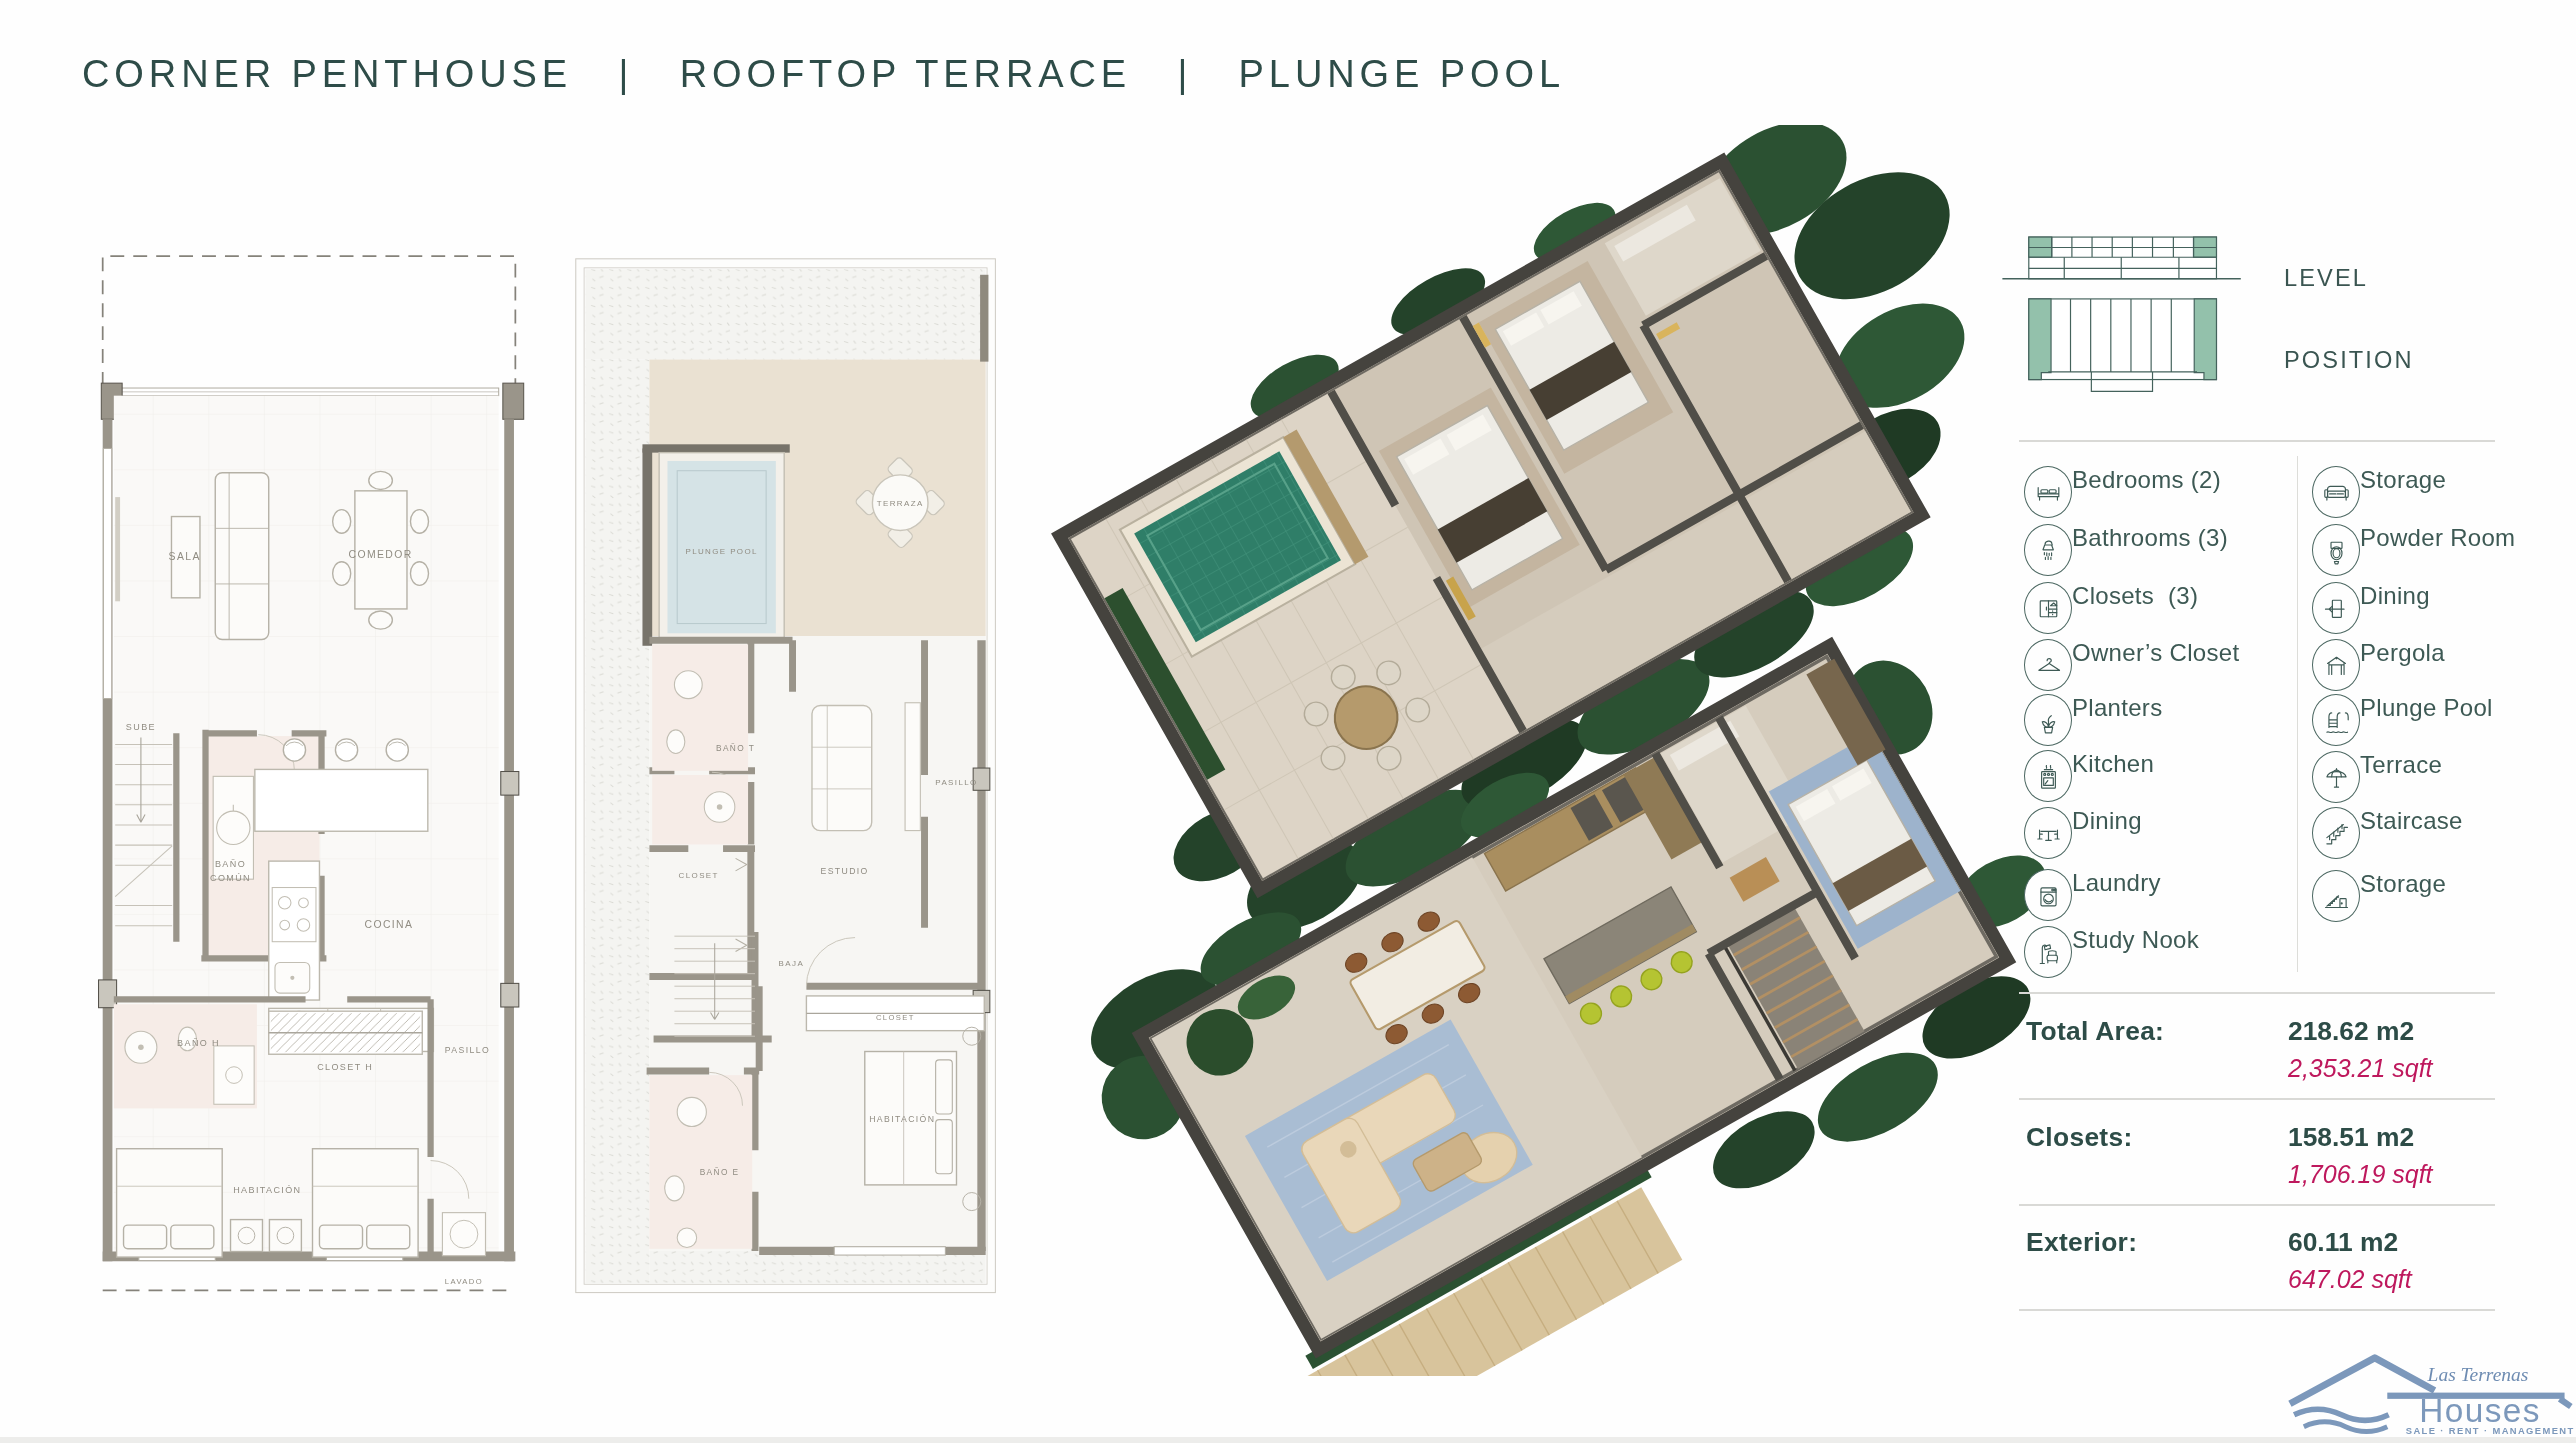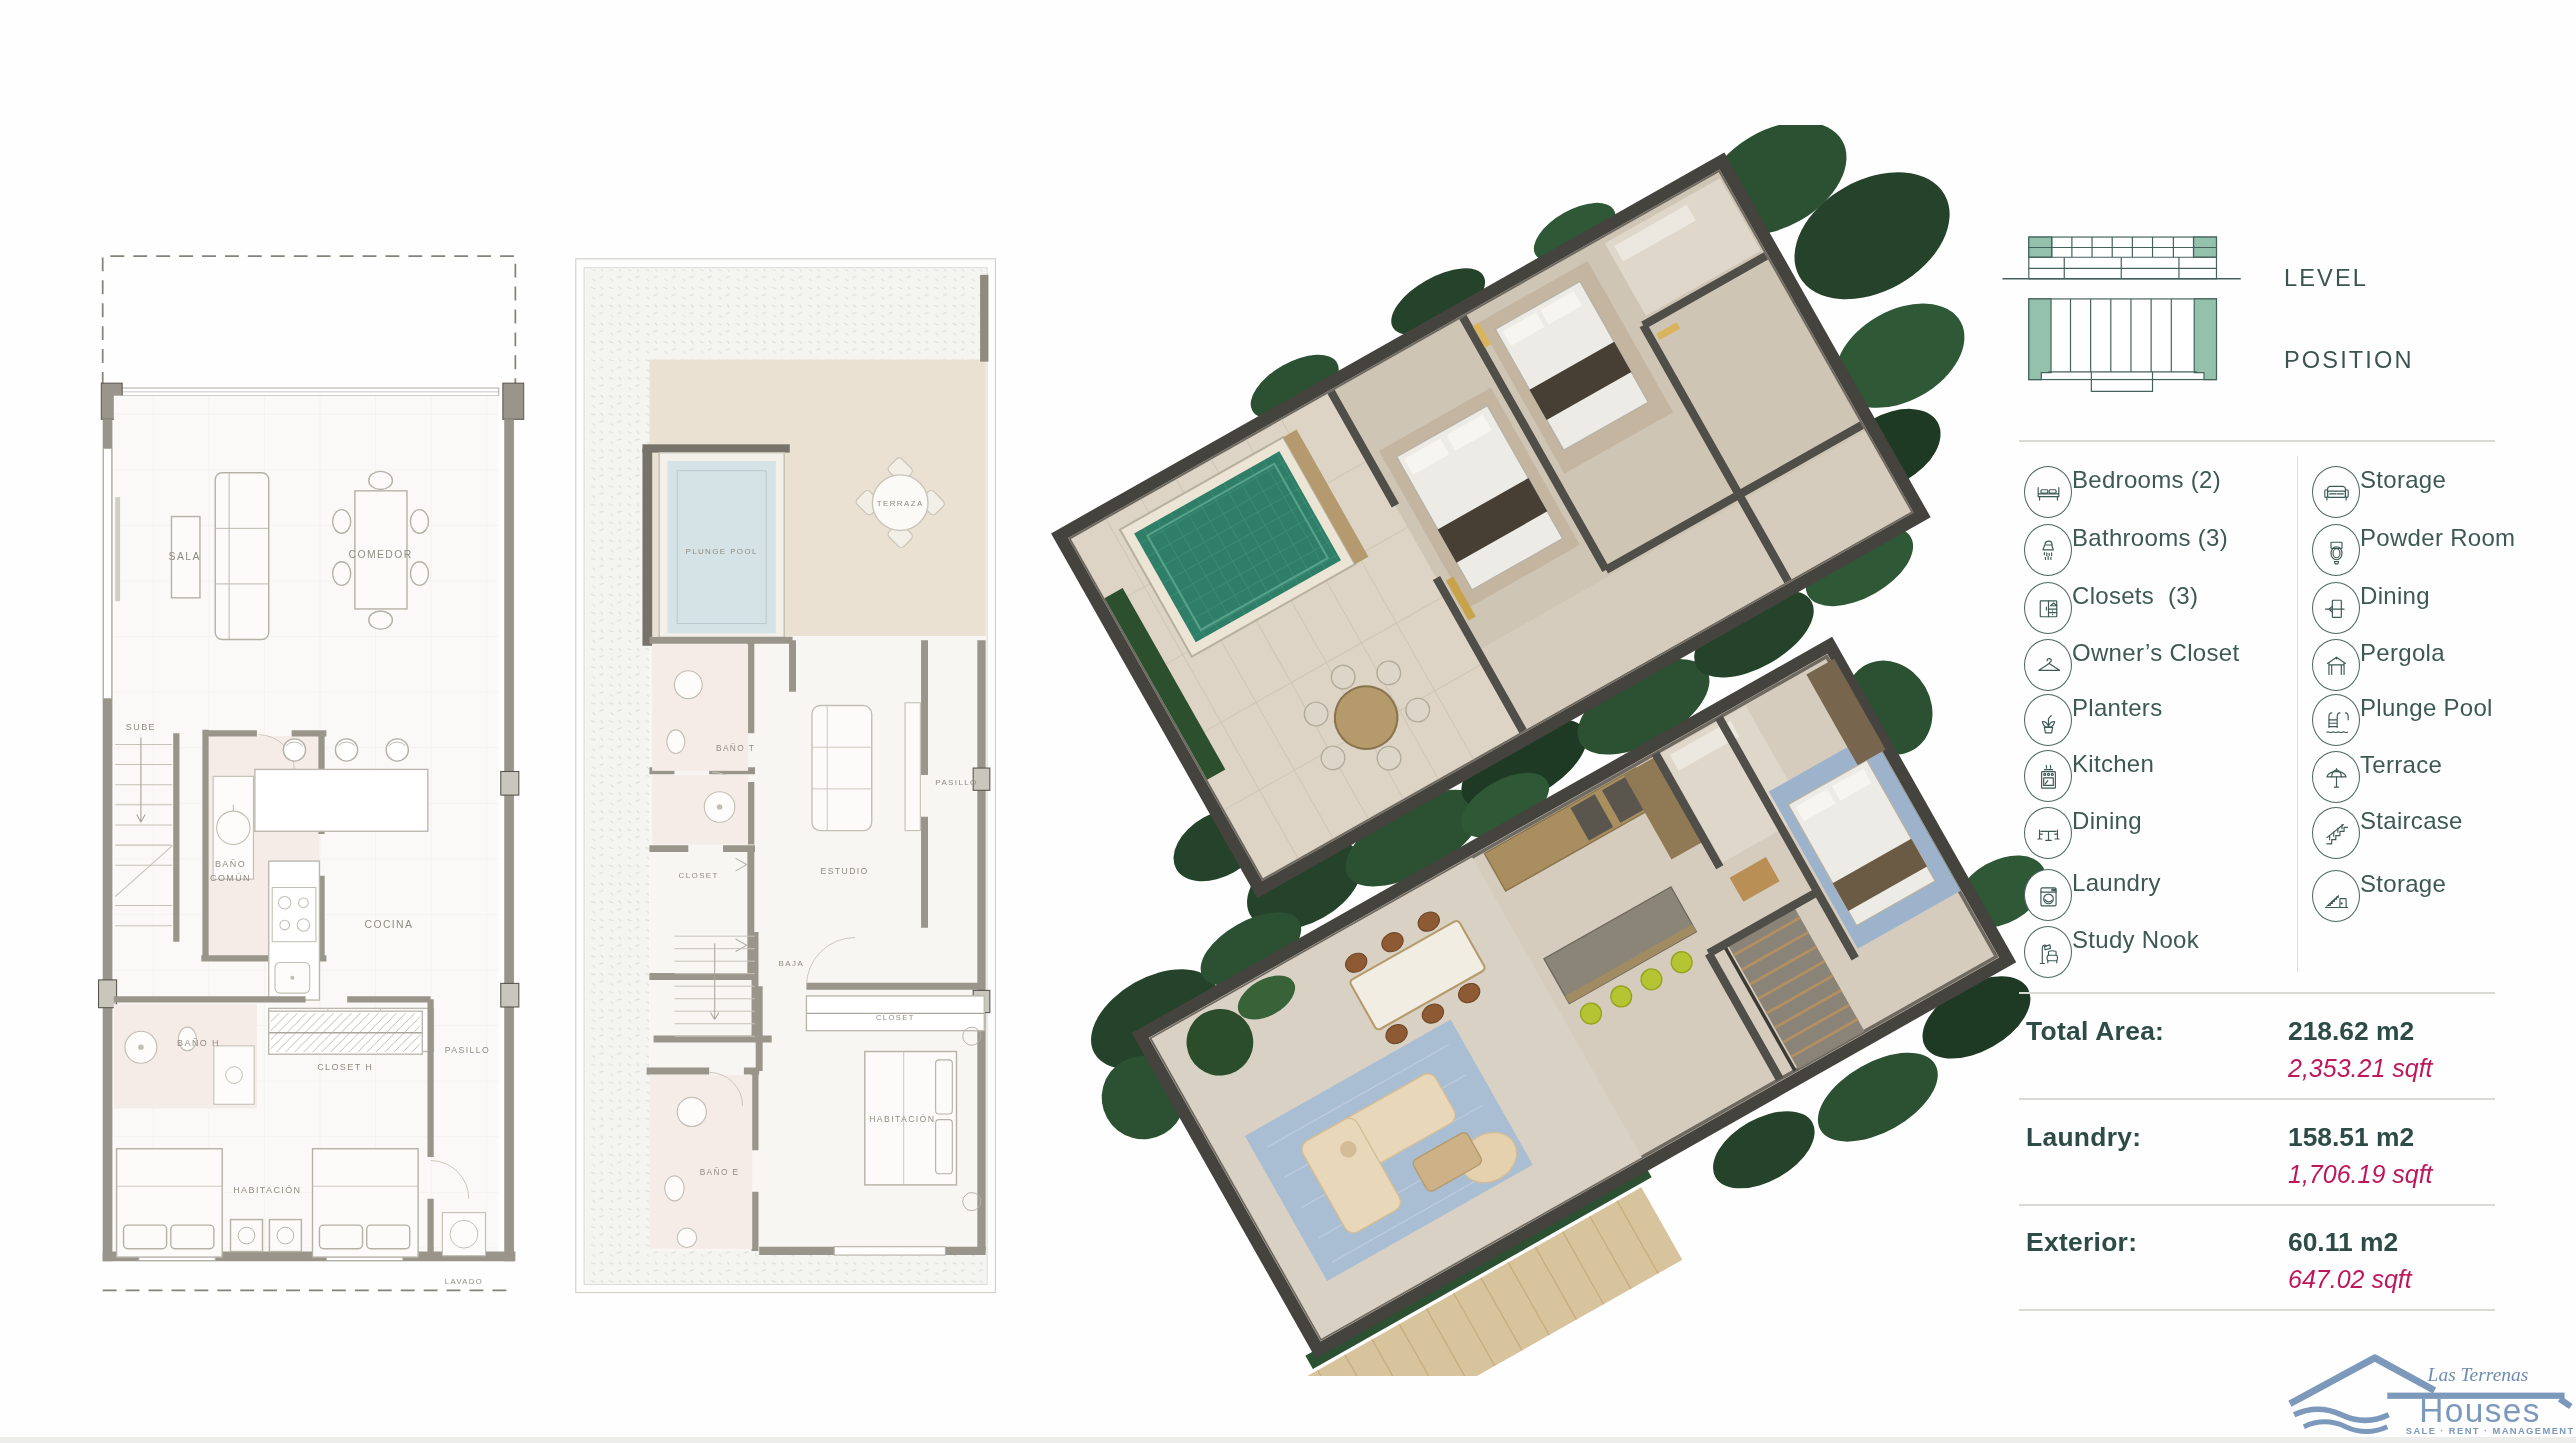--- a/index.html
+++ b/index.html
@@ -145,20 +145,21 @@
         <rect width="80" height="80" fill="#faf9f7"></rect>
         <path d="M80 0H0V80" fill="none" stroke="#f0eeea" stroke-width="1.5"></path>
       </pattern>
       <pattern id="pooltile" width="22" height="22" patternUnits="userSpaceOnUse">
         <rect width="22" height="22" fill="#2f7e68"></rect>
         <path d="M22 0H0V22" fill="none" stroke="#3f8f78" stroke-width="2"></path>
       </pattern>
     </defs>
   </svg>
 
+  <div id="title" class="abs">CORNER PENTHOUSE   |   ROOFTOP TERRACE   |   PLUNGE POOL</div>
 
   <svg class="abs" style="left:97px;top:247px" width="431" height="1049" viewBox="0 0 620 1510">
     <path d="M8 200 V13 H602 V200" fill="none" stroke="#85827a" stroke-width="2.5" stroke-dasharray="20 13"></path>
     <rect x="24" y="203" width="554" height="11" fill="#ffffff" stroke="#b2aea3" stroke-width="1.5"></rect>
     <path d="M24 208.5 H578" stroke="#b2aea3" stroke-width="1"></path>
     <rect x="6" y="196" width="30" height="52" fill="#9a958a" stroke="#5b574f" stroke-width="1.5"></rect>
     <rect x="584" y="196" width="30" height="52" fill="#9a958a" stroke="#5b574f" stroke-width="1.5"></rect>
     <rect x="24" y="214" width="554" height="1239" fill="url(#ftile)"></rect>
     <path d="M15 248 V1460" stroke="#9a958a" stroke-width="14"></path>
     <path d="M593 248 V1460" stroke="#9a958a" stroke-width="14"></path>
@@ -649,21 +650,21 @@
     </div>
 
   <div class="abs" style="left:2026px;top:1016px">
     <div class="stat-label">Total Area:</div>
   </div>
   <div class="abs" style="left:2288px;top:1016px">
     <div class="stat-metric">218.62 m2</div>
     <div class="stat-imperial">2,353.21 sqft</div>
   </div>
   <div class="abs" style="left:2026px;top:1122px">
-    <div class="stat-label">Laundry:</div>
+    <div class="stat-label">Closets:</div>
   </div>
   <div class="abs" style="left:2288px;top:1122px">
     <div class="stat-metric">158.51 m2</div>
     <div class="stat-imperial">1,706.19 sqft</div>
   </div>
   <div class="abs" style="left:2026px;top:1227px">
     <div class="stat-label">Exterior:</div>
   </div>
   <div class="abs" style="left:2288px;top:1227px">
     <div class="stat-metric">60.11 m2</div>

